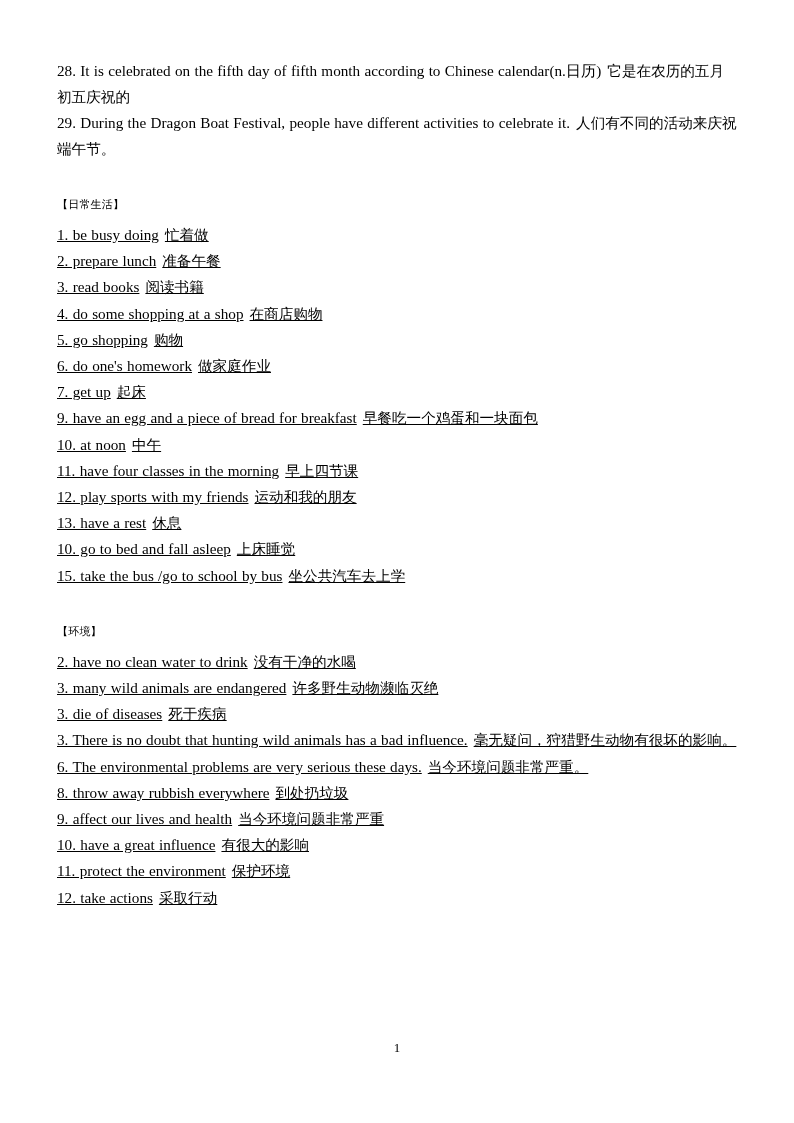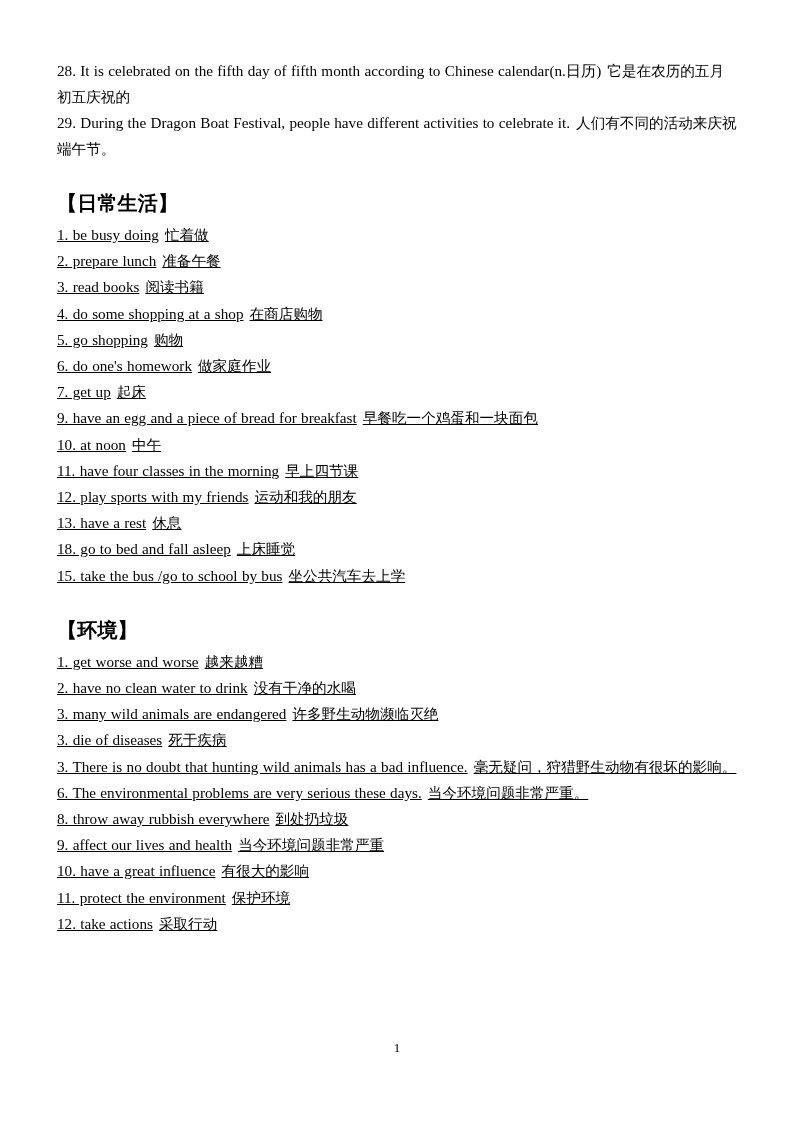--- a/index.html
+++ b/index.html
@@ -55,22 +55,22 @@
   }
   .gap-small {
     height: 4px;
   }
   .cn {
     font-family: "DejaVu Sans", "Liberation Sans", sans-serif;
     font-size: 14.6px;
   }
   .cn-head {
     font-family: "DejaVu Sans", "Liberation Sans", sans-serif;
-    font-size: 20px;
-    font-weight: bold;
+    font-size: 11px;
+    font-weight: normal;
   }
   .sp {
     display: inline-block;
     width: 6px;
   }
   .page-number {
     position: absolute;
     left: 0;
     top: 1040px;
     width: 794px;
@@ -101,31 +101,30 @@
         <p class="list-item"><span>3. read books</span><span class="sp"></span><span class="cn">阅读书籍</span></p>
         <p class="list-item"><span>4. do some shopping at a shop</span><span class="sp"></span><span class="cn">在商店购物</span></p>
         <p class="list-item"><span>5. go shopping</span><span class="sp"></span><span class="cn">购物</span></p>
         <p class="list-item"><span>6. do one's homework</span><span class="sp"></span><span class="cn">做家庭作业</span></p>
         <p class="list-item"><span>7. get up</span><span class="sp"></span><span class="cn">起床</span></p>
         <p class="list-item"><span>9. have an egg and a piece of bread for breakfast</span><span class="sp"></span><span class="cn">早餐吃一个鸡蛋和一块面包</span></p>
         <p class="list-item"><span>10. at noon</span><span class="sp"></span><span class="cn">中午</span></p>
         <p class="list-item"><span>11. have four classes in the morning</span><span class="sp"></span><span class="cn">早上四节课</span></p>
         <p class="list-item"><span>12. play sports with my friends</span><span class="sp"></span><span class="cn">运动和我的朋友</span></p>
         <p class="list-item"><span>13. have a rest</span><span class="sp"></span><span class="cn">休息</span></p>
-        <p class="list-item"><span>18. go to bed and fall asleep</span><span class="sp"></span><span class="cn">上床睡觉</span></p>
+        <p class="list-item"><span>10. go to bed and fall asleep</span><span class="sp"></span><span class="cn">上床睡觉</span></p>
         <p class="list-item"><span>15. take the bus /go to school by bus</span><span class="sp"></span><span class="cn">坐公共汽车去上学</span></p>
       </div>
     </div>
 
     <div class="gap-before-head"></div>
     <div>
       <p class="section-head"><span class="cn-head">【环境】</span></p>
       <div class="gap-small"></div>
       <div>
-        <p class="list-item"><span>1. get worse and worse</span><span class="sp"></span><span class="cn">越来越糟</span></p>
         <p class="list-item"><span>2. have no clean water to drink</span><span class="sp"></span><span class="cn">没有干净的水喝</span></p>
         <p class="list-item"><span>3. many wild animals are endangered</span><span class="sp"></span><span class="cn">许多野生动物濒临灭绝</span></p>
         <p class="list-item"><span>3. die of diseases</span><span class="sp"></span><span class="cn">死于疾病</span></p>
         <p class="list-item"><span>3. There is no doubt that hunting wild animals has a bad influence.</span><span class="sp"></span><span class="cn">毫无疑问，狩猎野生动物有很坏的影响。</span></p>
         <p class="list-item"><span>6. The environmental problems are very serious these days.</span><span class="sp"></span><span class="cn">当今环境问题非常严重。</span></p>
         <p class="list-item"><span>8. throw away rubbish everywhere</span><span class="sp"></span><span class="cn">到处扔垃圾</span></p>
         <p class="list-item"><span>9. affect our lives and health</span><span class="sp"></span><span class="cn">当今环境问题非常严重</span></p>
         <p class="list-item"><span>10. have a great influence</span><span class="sp"></span><span class="cn">有很大的影响</span></p>
         <p class="list-item"><span>11. protect the environment</span><span class="sp"></span><span class="cn">保护环境</span></p>
         <p class="list-item"><span>12. take actions</span><span class="sp"></span><span class="cn">采取行动</span></p>

